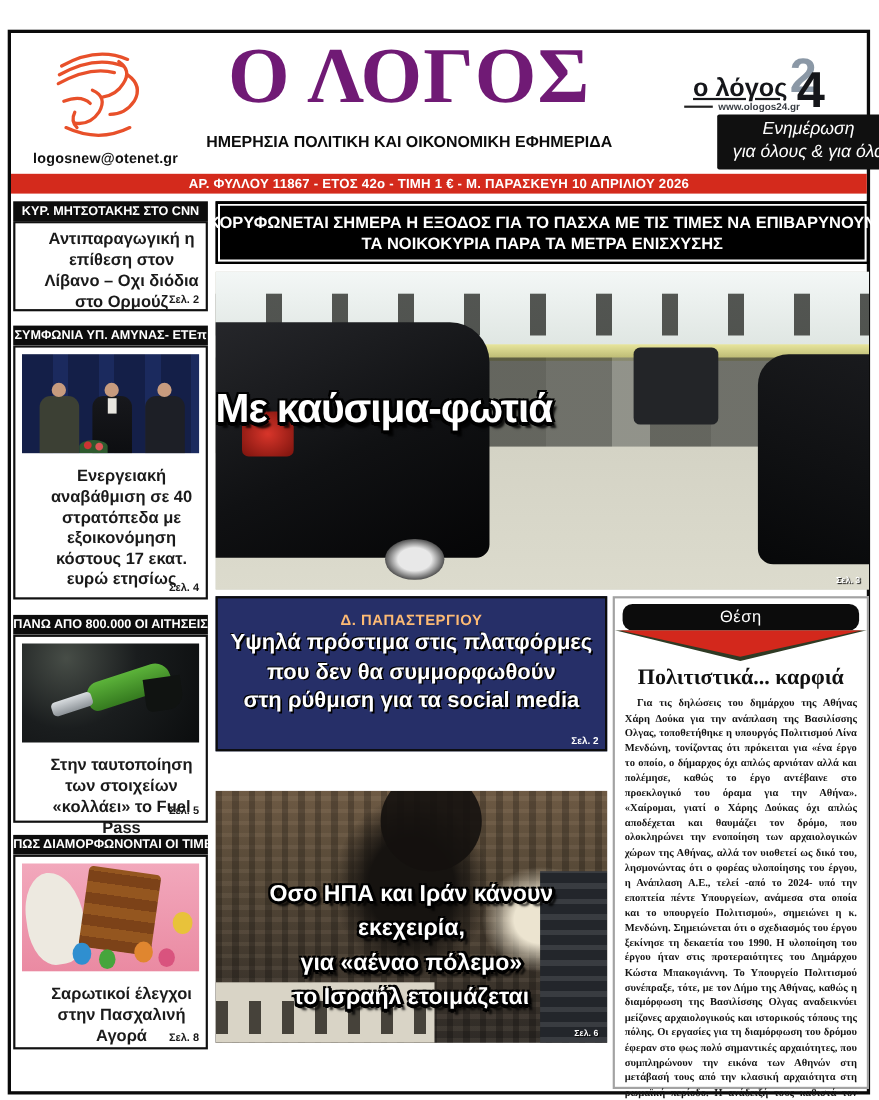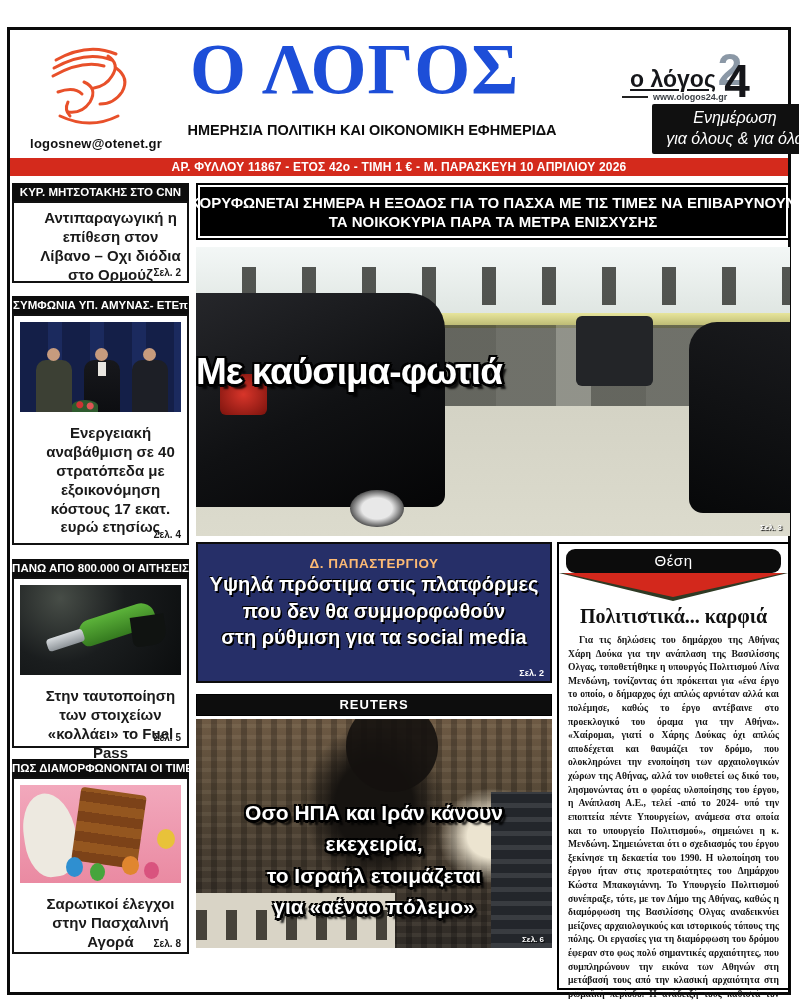--- a/index.html
+++ b/index.html
@@ -4,23 +4,23 @@
 <style>
   html,body{margin:0;padding:0;background:#fff;}
   .canvas{position:relative;width:799px;height:1000px;background:#fff;overflow:hidden;
           font-family:"Liberation Sans",sans-serif;color:#111;}
   .frame{position:absolute;left:7px;top:27px;width:778px;height:962px;border:3px solid #0a0a0a;}
 
   
   .logo-svg{position:absolute;left:38px;top:38px;width:104px;height:96px;}
   .email{position:absolute;left:12px;top:136px;width:168px;text-align:center;
          font-weight:bold;font-size:13px;letter-spacing:.2px;}
-  .paper-title{position:absolute;left:190px;top:30px;width:364px;
+  .paper-title{position:absolute;left:190px;top:30px;width:364px;text-align:center;
          font-family:"Liberation Serif",serif;font-weight:bold;font-size:72px;line-height:1.1;
-         letter-spacing:1px;color:#1d4ed8;}
+         letter-spacing:1px;color:#701a75;}
   .paper-subtitle{position:absolute;left:186px;top:122px;width:372px;text-align:center;
          font-weight:bold;font-size:14.5px;white-space:nowrap;color:#0c0c0c;}
   .weblogo{position:absolute;left:614px;top:48px;width:170px;display:flex;align-items:flex-start;justify-content:center;}
   .weblogo .wl-text{font-weight:bold;font-size:23px;color:#15161a;margin-top:18px;text-decoration:underline;}
   .weblogo .wl-2{font-weight:bold;font-size:44px;color:#8b98a6;line-height:1;margin-left:2px;}
   .weblogo .wl-4{font-weight:bold;font-size:46px;color:#15161a;line-height:1;position:relative;left:-18px;top:10px;}
   .weburl{position:absolute;left:622px;top:92px;width:160px;display:flex;align-items:center;gap:5px;}
   .weburl .dash{width:26px;height:2px;background:#222;}
   .weburl .url-text{font-weight:bold;font-size:9px;color:#3a3f45;}
   .tagline{position:absolute;left:608px;top:104px;width:166px;height:50px;background:#101010;
@@ -119,21 +119,21 @@
       background:radial-gradient(closest-side,#ece4d0 0 45%,rgba(236,228,208,.5) 70%,transparent 100%);}
   .rp-bldg{position:absolute;left:0;bottom:0;width:56%;height:24%;background:#d9d4c6;
       background-image:repeating-linear-gradient(90deg,#46423a 0 11px,transparent 11px 30px);
       background-size:100% 55%;background-position:0 70%;background-repeat:no-repeat;}
   .rp-tower{position:absolute;right:0;bottom:0;width:17%;height:68%;background:#23262b;
       background-image:repeating-linear-gradient(0deg,rgba(255,255,255,.10) 0 5px,transparent 5px 14px);}
   .reuters-headline{position:absolute;left:0;top:34%;width:100%;text-align:center;}
   .reuters-headline div{font-size:21px;line-height:1.5;}
 
   
-  .opinion{position:absolute;left:557px;top:542px;width:233px;height:448px;border:2px solid #000000;
+  .opinion{position:absolute;left:557px;top:542px;width:233px;height:448px;border:2px solid #a3a3a3;
            box-sizing:border-box;background:#fff;}
   .op-banner{margin:5px 7px 0;height:24px;background:#0c0c0c;border-radius:9px;color:#fff;
              font-size:15px;text-align:center;line-height:23px;letter-spacing:.5px;}
   .op-arrow{display:block;width:100%;height:30px;}
   .op-title{font-family:"Liberation Serif",serif;font-weight:bold;font-size:20px;text-align:center;margin-top:2px;}
   .op-body{font-family:"Liberation Serif",serif;font-weight:bold;font-size:9.6px;line-height:1.42;
            text-align:justify;margin:5px 9px 0;text-indent:11px;color:#151515;}
 </style>
 </head>
 <body>
@@ -243,32 +243,31 @@
   </div>
 
   <div class="blue-box">
     <div class="blue-kicker">Δ. ΠΑΠΑΣΤΕΡΓΙΟΥ</div>
     <div class="blue-line">Υψηλά πρόστιμα στις πλατφόρμες</div>
     <div class="blue-line">που δεν θα συμμορφωθούν</div>
     <div class="blue-line">στη ρύθμιση για τα social media</div>
     <div class="blue-page">Σελ. 2</div>
   </div>
 
-  <div class="reuters-bar">REUTERS</div>
   <div class="reuters-photo">
     <div class="rp-city"></div>
     <div class="rp-smoke"></div>
     <div class="rp-smoke2"></div>
     <div class="rp-dust"></div>
     <div class="rp-bldg"></div>
     <div class="rp-tower"></div>
     <div class="photo-headline reuters-headline">
       <div>Οσο ΗΠΑ και Ιράν κάνουν εκεχειρία,</div>
+      <div>για «αέναο πόλεμο»</div>
       <div>το Ισραήλ ετοιμάζεται</div>
-      <div>για «αέναο πόλεμο»</div>
     </div>
     <div class="photo-page">Σελ. 6</div>
   </div>
 
   <div class="opinion">
     <div class="op-banner">Θέση</div>
     <svg class="op-arrow" viewBox="0 0 229 30" preserveAspectRatio="none">
       <polygon points="0,0 229,0 114,28" fill="#2f3a24"></polygon>
       <polygon points="4,0 225,0 114,24" fill="#d3281c"></polygon>
     </svg>

